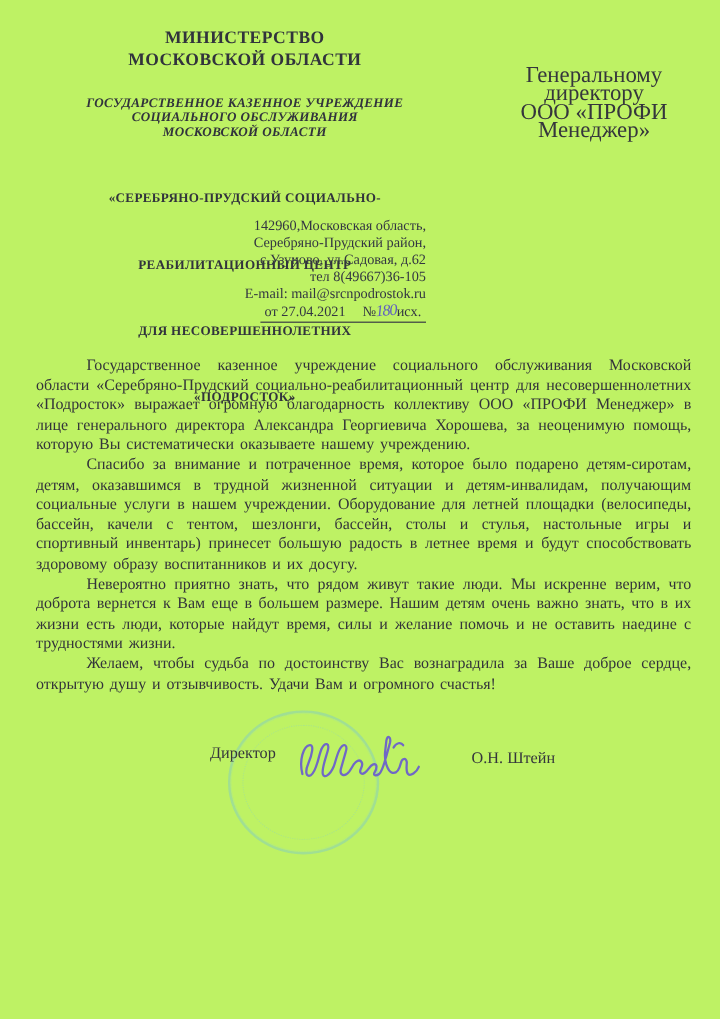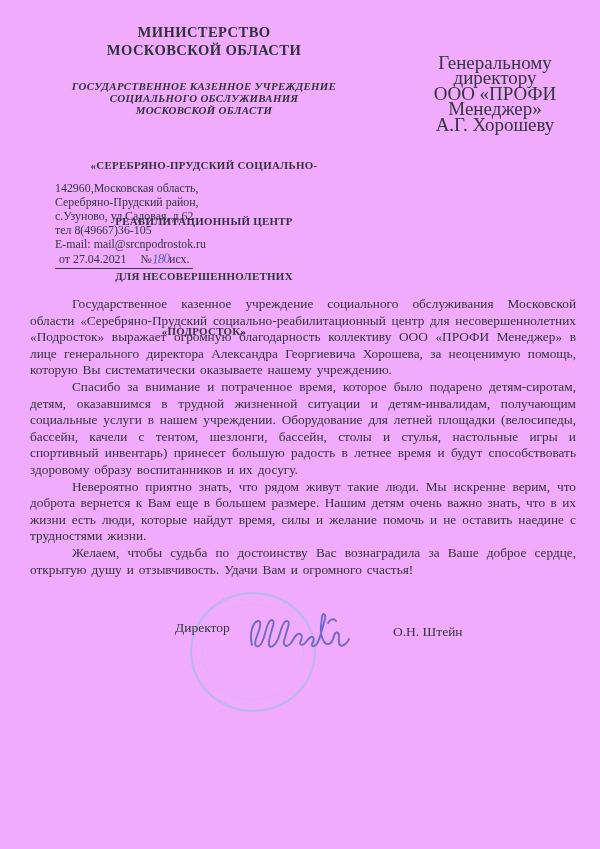--- a/index.html
+++ b/index.html
@@ -4,21 +4,21 @@
 <style>
   html, body {
     margin: 0;
     padding: 0;
     background: #ffffff;
   }
   .page {
     position: relative;
     width: 600px;
     height: 849px;
-    background: #f0abfc;
+    background: #bef264;
     font-family: "Liberation Serif", "DejaVu Serif", serif;
     color: #35363c;
     overflow: hidden;
   }
 
   
   .letterhead {
     position: absolute;
     left: 28px;
     top: 24px;
@@ -64,21 +64,21 @@
     line-height: 15.4px;
     color: #35363c;
   }
 
   
   .address {
     position: absolute;
     left: 55px;
     top: 181px;
     width: 300px;
-    text-align: left;
+    text-align: right;
     font-size: 11.9px;
     line-height: 14.1px;
     color: #333642;
   }
   .ref-line {
     display: inline-block;
     border-bottom: 1px solid #3a3b45;
     padding: 0 4px 1px 4px;
     margin-top: 1px;
   }
@@ -174,21 +174,20 @@
       <div class="center-name-line">«СЕРЕБРЯНО-ПРУДСКИЙ СОЦИАЛЬНО-</div>
       <div class="center-name-line">РЕАБИЛИТАЦИОННЫЙ ЦЕНТР</div>
       <div class="center-name-line">ДЛЯ НЕСОВЕРШЕННОЛЕТНИХ</div>
       <div class="center-name-line">«ПОДРОСТОК»</div>
     </div>
   </div>
 
   <div class="recipient">
     <div>Генеральному директору</div>
     <div>ООО «ПРОФИ Менеджер»</div>
-    <div>А.Г. Хорошеву</div>
   </div>
 
   <div class="address">
     <div>142960,Московская область,</div>
     <div>Серебряно-Прудский район,</div>
     <div>с.Узуново, ул.Садовая, д.62</div>
     <div>тел 8(49667)36-105</div>
     <div>E-mail: mail@srcnpodrostok.ru</div>
     <div>
       <span class="ref-line"><span>от 27.04.2021</span><span class="ref-gap"></span><span>№</span><span class="ref-num-handwritten">180</span><span>исх.</span></span>

